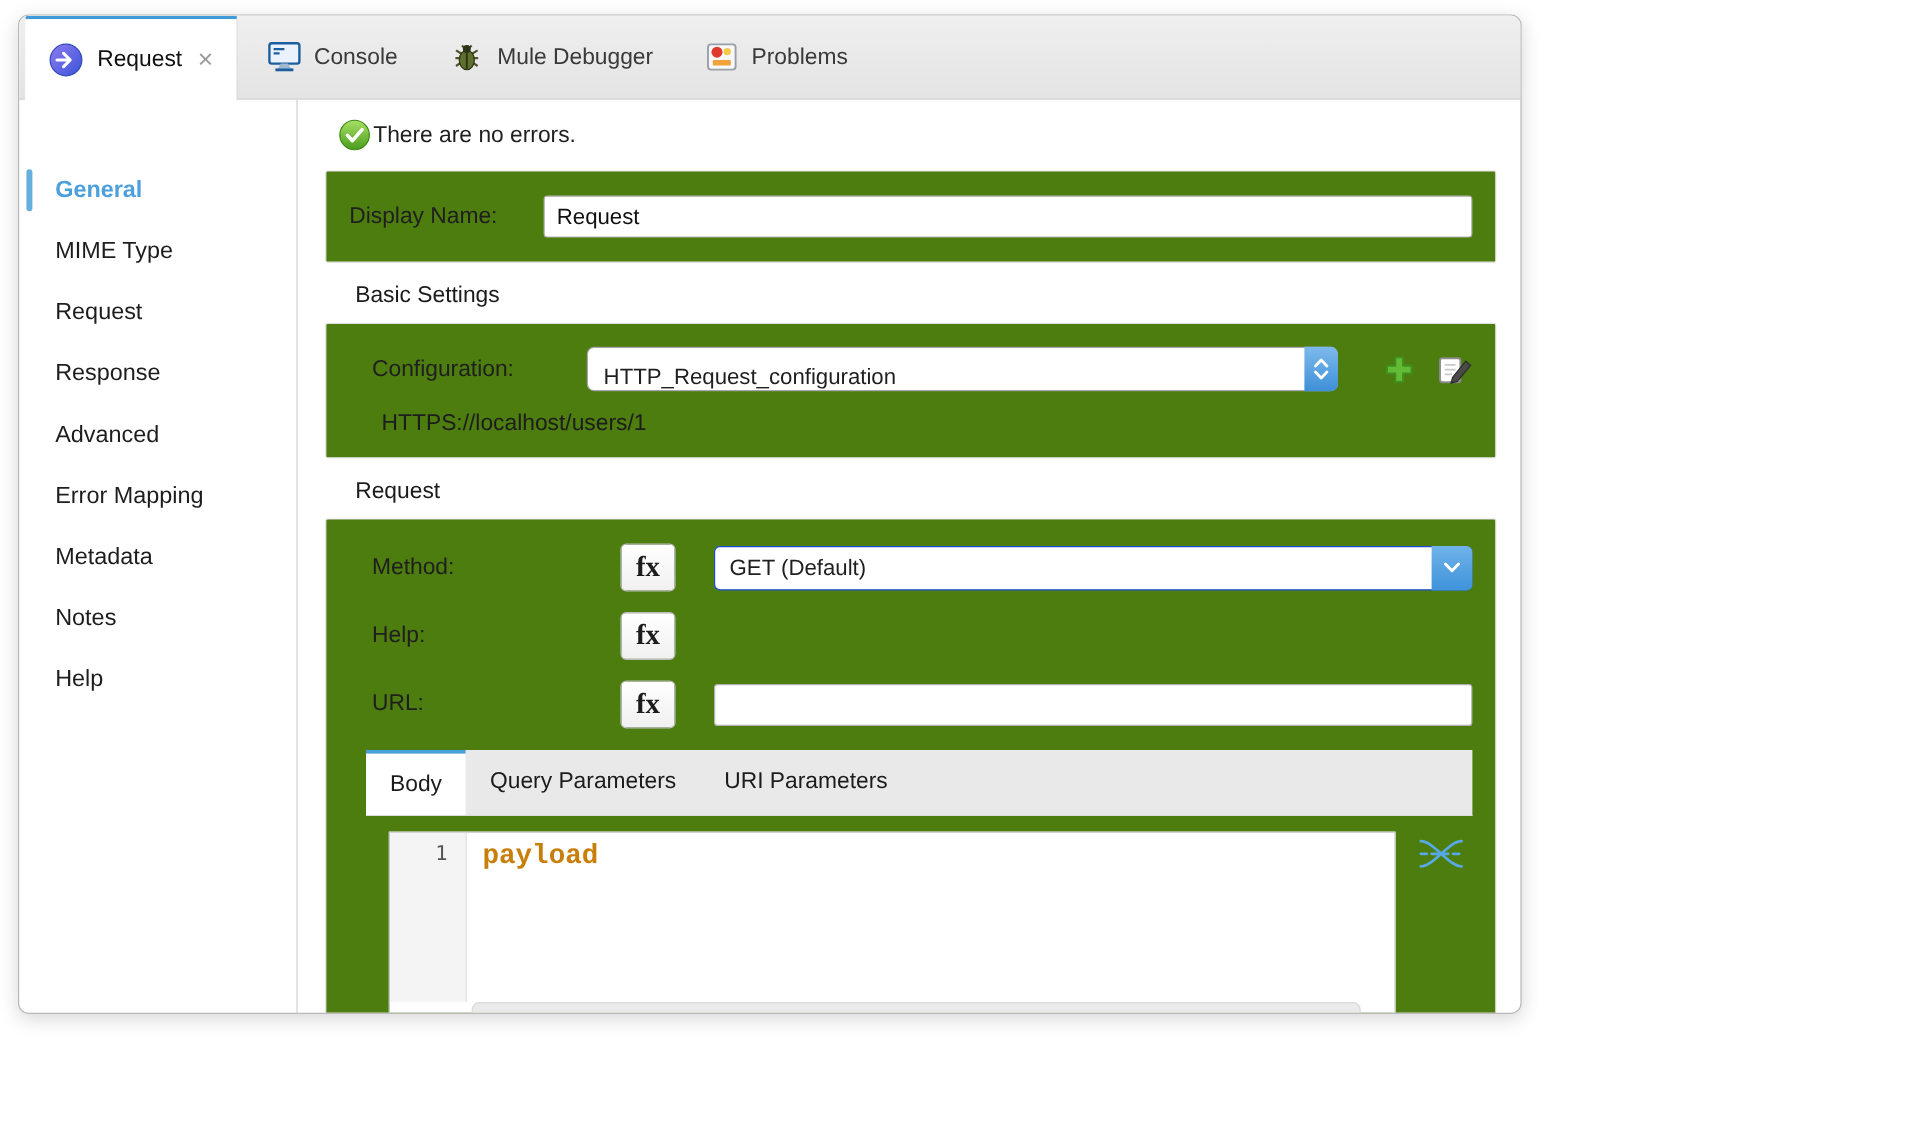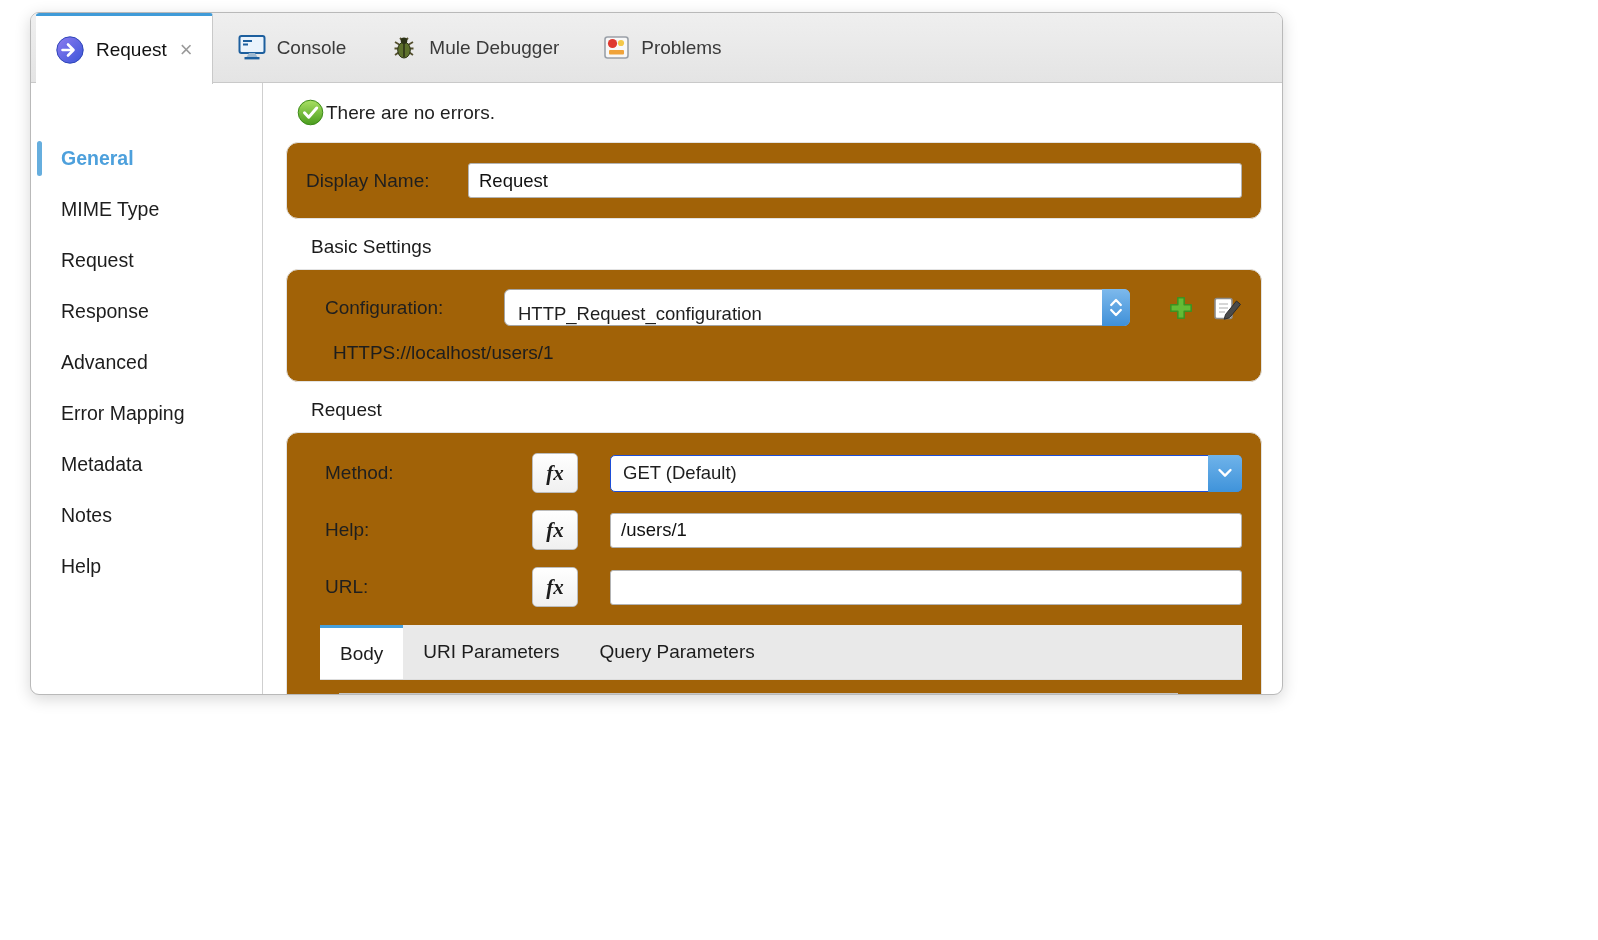--- a/index.html
+++ b/index.html
@@ -1,18 +1,18 @@
 <!DOCTYPE html>
 <html><head>
 <meta charset="utf-8">
 <style>
   * { box-sizing: border-box; margin: 0; padding: 0; }
   html,body { width:1598px; height:940px; background:#ffffff; font-family:"Liberation Sans", sans-serif; color:#1f1f1f; }
 
-  .panel { position:absolute; left:30px; top:12px; width:1253px; height:683px; background:#fff;
+  .panel { position:absolute; left:15px; top:12px; width:1253px; height:833px; background:#fff;
            border:1px solid #b9b9b9; border-radius:9px; box-shadow:0 4px 16px rgba(0,0,0,.16); overflow:hidden; }
 
   
   .tabbar { height:70px; background:linear-gradient(#efefef,#e4e4e4); border-bottom:1px solid #c9c9c9;
             display:flex; align-items:stretch; }
   .tab { display:flex; align-items:center; gap:11px; padding:0 19px; font-size:19px; color:#3a3a3a; cursor:pointer; }
   .tab.active { background:#fff; border-top:3px solid #3f9bd8; border-right:1px solid #c9c9c9;
                 margin-left:5px; height:71px; z-index:2; border-radius:3px 3px 0 0; color:#111; }
   .tab .close { font-size:22px; color:#9a9a9a; line-height:1; margin-left:2px; }
   .tab-gap { width:6px; }
@@ -22,21 +22,21 @@
   .sidebar { width:232px; flex-shrink:0; border-right:1px solid #cfcfcf; padding-top:50px; }
   .side-item { position:relative; height:51px; display:flex; align-items:center; padding-left:30px;
                font-size:19.5px; color:#1d1d1d; cursor:pointer; }
   .side-item.active { color:#4da0dc; font-weight:700; }
   .active-bar { position:absolute; left:6px; top:8px; width:5px; height:35px; background:#66aede; border-radius:2.5px; }
 
   .content { flex:1; overflow:hidden; padding:0 20px 0 23px; }
 
   .status-row { display:flex; align-items:center; gap:2px; margin:16px 0 16px 11px; font-size:19px; }
 
-  .section { border:1px solid #e3e3e3; border-radius:12px; background:#a16207; }
+  .section { border:1px solid #e3e3e3; border-radius:2px; background:#4d7c0f; }
   .box1 { padding:20px 19px; }
   .form-row { display:flex; align-items:center; }
   .lbl { font-size:19px; color:#1f1f1f; flex-shrink:0; }
   .box1 .lbl { width:162px; }
   input.text { height:35px; border:1px solid #b3b3b3; border-radius:3px; font-size:18.5px; padding:0 10px;
                font-family:inherit; color:#111; flex:1; background:#fff; outline:none; }
 
   .group-title { font-size:19px; margin:17px 0 11px 25px; color:#1b1b1b; }
 
   .box2 { padding:19px 19px 17px; }
@@ -50,21 +50,21 @@
   .icon-btn { background:none; border:none; cursor:pointer; display:flex; align-items:center; }
   .plus-btn { margin-left:38px; }
   .edit-btn { margin-left:19px; }
   .config-url { font-size:19px; margin:16px 0 0 27px; color:#1d1d1d; }
 
   .box3 { padding:20px 19px 18px; }
   .frow { display:flex; align-items:center; margin-bottom:17px; padding-left:19px; }
   .frow .lbl { width:207px; }
   .fx-btn { width:46px; height:40px; border:1px solid #bdbdbd; border-radius:5px;
             background:linear-gradient(#ffffff,#f0f0f0); display:flex; align-items:center; justify-content:center;
-            font-family:"Liberation Serif", serif; font-style:italic; font-size:21px; font-weight:700; color:#1c1c1c;
+            font-family:"Liberation Serif", serif; font-size:24px; font-weight:700; color:#1c1c1c;
             margin-right:32px; cursor:pointer; flex-shrink:0; }
   .select { flex:1; height:37px; border:1px solid #1d4ed8; border-radius:5px; display:flex; align-items:center;
             background:#fff; cursor:pointer; }
   .select .val { flex:1; padding:0 12px; font-size:18.5px; }
   .dd-btn { width:34px; height:37px; margin:-1px -1px -1px 0; background:linear-gradient(#6fb3ea,#3f93da);
             border-radius:0 5px 5px 0; display:flex; align-items:center; justify-content:center; }
 
   .tabstrip { display:flex; background:#e9e9e9; height:55px; align-items:stretch; margin:18px 0 0 14px;
               border-bottom:1px solid #ddd; }
   .rtab { display:flex; align-items:center; padding:0 20px; font-size:19px; color:#1c1c1c; cursor:pointer; }
@@ -238,40 +238,39 @@
               </svg>
             </span>
           </div>
         </div>
 
         <div class="frow">
           <span class="lbl">Help:</span>
           <button class="fx-btn">
             <span>fx</span>
           </button>
-          <input class="text" type="text" value="/users/1" style="">
         </div>
 
         <div class="frow">
           <span class="lbl">URL:</span>
           <button class="fx-btn">
             <span>fx</span>
           </button>
           <input class="text" type="text" value="" style="">
         </div>
 
         <div class="tabstrip">
           <div class="rtab active">
             <span>Body</span>
           </div>
           <div class="rtab">
+            <span>Query Parameters</span>
+          </div>
+          <div class="rtab">
             <span>URI Parameters</span>
-          </div>
-          <div class="rtab">
-            <span>Query Parameters</span>
           </div>
         </div>
 
         <div class="editor-row">
           <div class="editor">
             <div class="ed-main">
               <div class="gutter">
                 <span>1</span>
               </div>
               <div class="code">payload</div>

